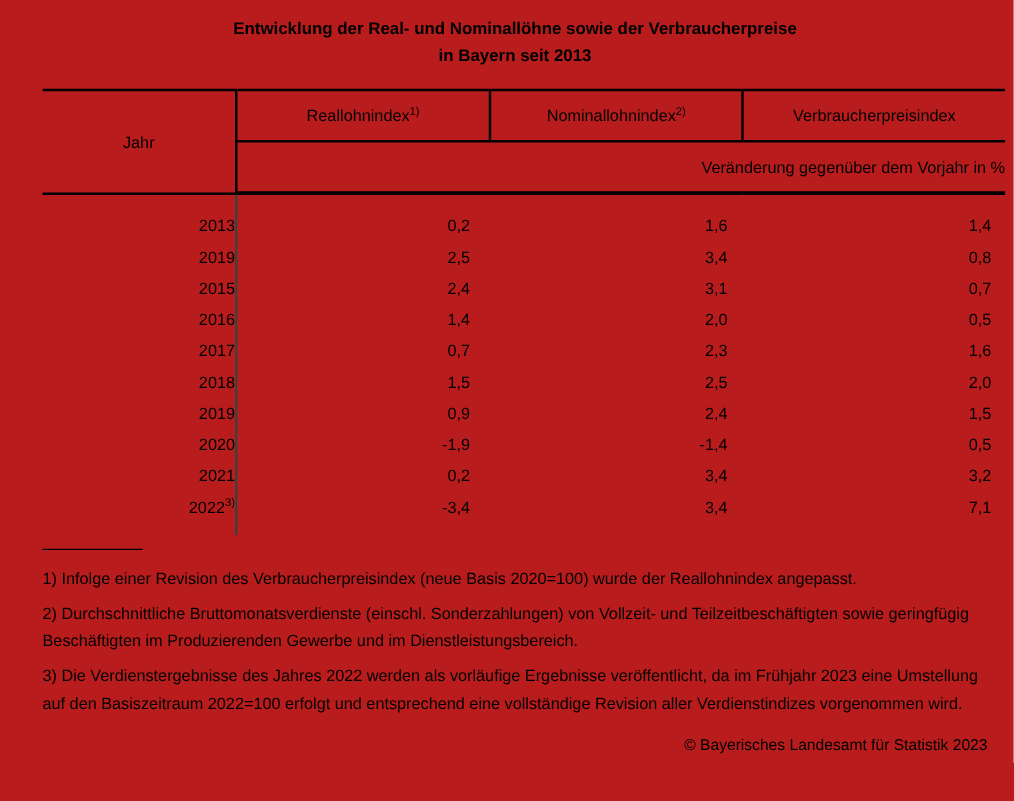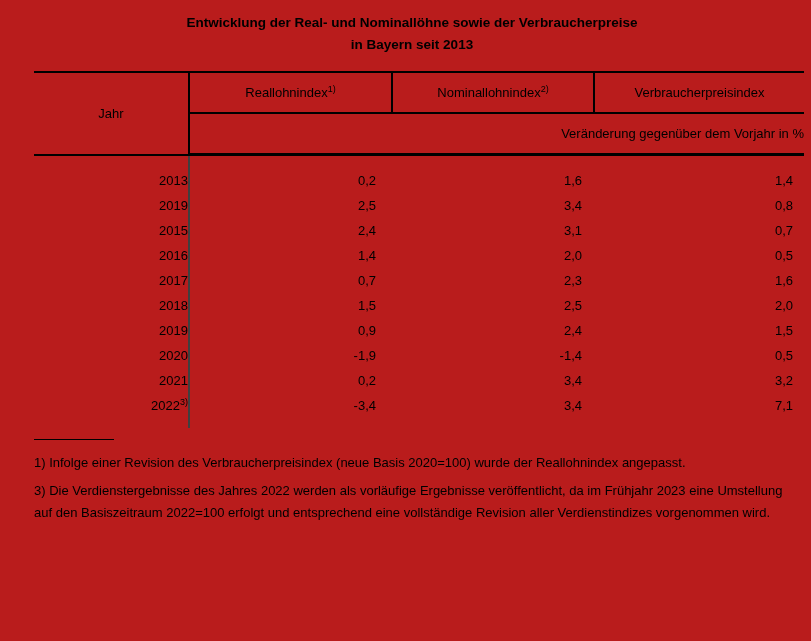--- a/index.html
+++ b/index.html
@@ -199,17 +199,19 @@
         <td class="value-cell v-nom">3,4</td>
         <td class="value-cell v-vpi">7,1</td>
       </tr>
     </tbody>
   </table>
 
   <div class="footnote-rule"></div>
 
   <div class="footnotes">
     <p>1) Infolge einer Revision des Verbraucherpreisindex (neue Basis 2020=100) wurde der Reallohnindex angepasst.</p>
+    <p>2) Durchschnittliche Bruttomonatsverdienste (einschl. Sonderzahlungen) von Vollzeit- und Teilzeitbeschäftigten sowie geringfügig Beschäftigten im Produzierenden Gewerbe und im Dienstleistungsbereich.</p>
     <p>3) Die Verdienstergebnisse des Jahres 2022 werden als vorläufige Ergebnisse veröffentlicht, da im Frühjahr 2023 eine Umstellung auf den Basiszeitraum 2022=100 erfolgt und entsprechend eine vollständige Revision aller Verdienstindizes vorgenommen wird.</p>
   </div>
 
+  <div class="copyright">© Bayerisches Landesamt für Statistik 2023</div>
 
 </div>
 
 </body></html>

